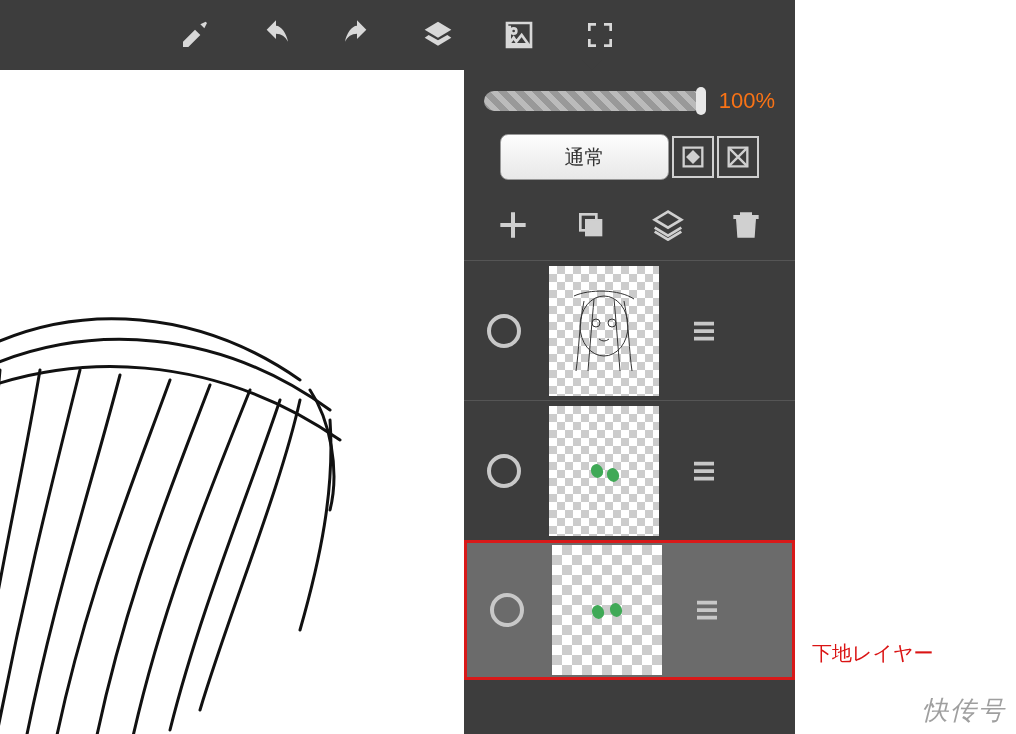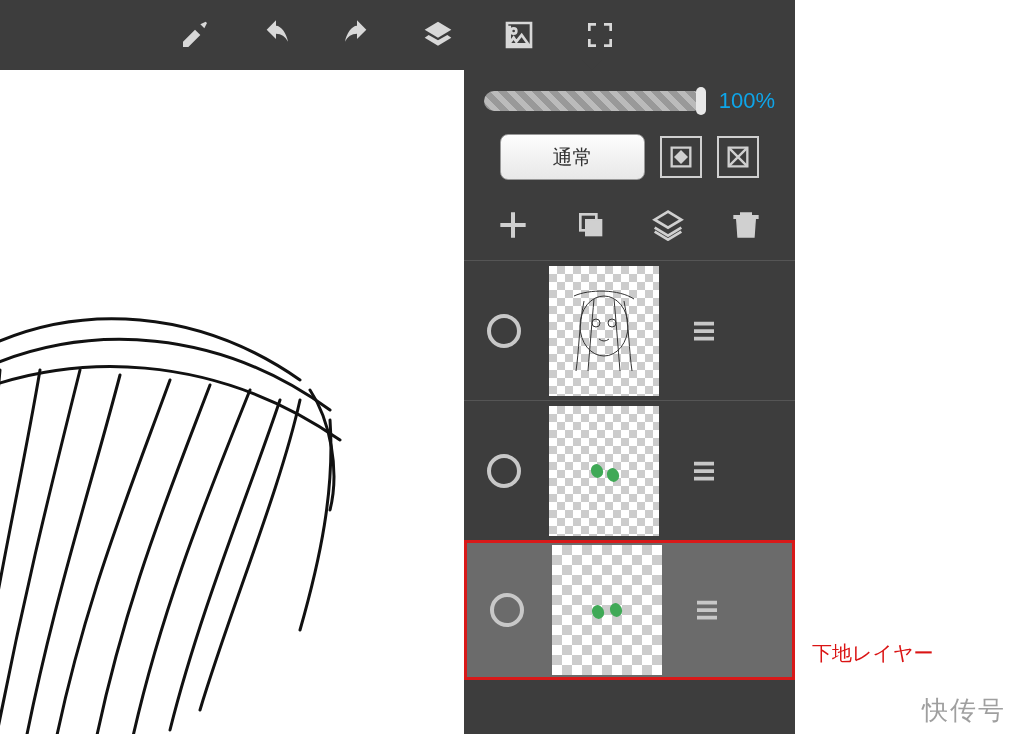--- a/index.html
+++ b/index.html
@@ -72,28 +72,28 @@
         repeating-linear-gradient(45deg, #999 0 6px, #bbb 6px 12px);
     }
     .opacity-thumb {
       position: absolute;
       right: -2px; top: -4px;
       width: 10px; height: 28px;
       background: #e8e8e8;
       border-radius: 5px;
     }
     .opacity-label {
-      color: #0ea5e9;
+      color: #f97316;
       font-size: 22px;
     }
     .blend-row {
       display: flex;
       align-items: center;
       padding: 10px 36px;
-      gap: 15px;
+      gap: 3px;
     }
     .blend-button {
       flex: 1;
       height: 46px;
       background: linear-gradient(#fdfdfd,#e8e8e8);
       border: 1px solid #999;
       border-radius: 8px;
       display: flex;
       align-items: center;
       justify-content: center;
@@ -178,20 +178,21 @@
       color: #da1414;
       font-size: 20px;
       font-weight: 500;
     }
     .watermark {
       position: absolute;
       right: 10px;
       bottom: 6px;
       font-size: 26px;
       color: rgba(80,80,80,0.55);
+      font-style: italic;
       letter-spacing: 2px;
     }
     .dot-green {
       position: absolute;
       width: 12px; height: 14px;
       background: #3fa956;
       border-radius: 50% 50% 50% 50%;
       transform: rotate(-20deg);
     }
   </style>

